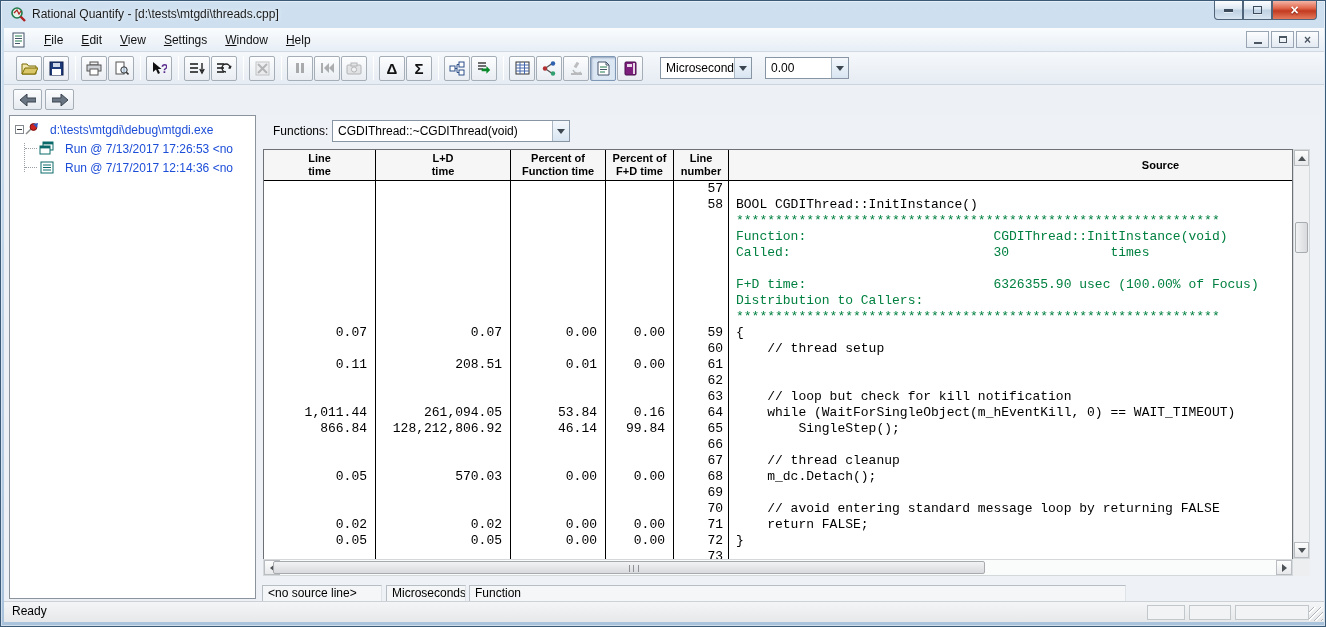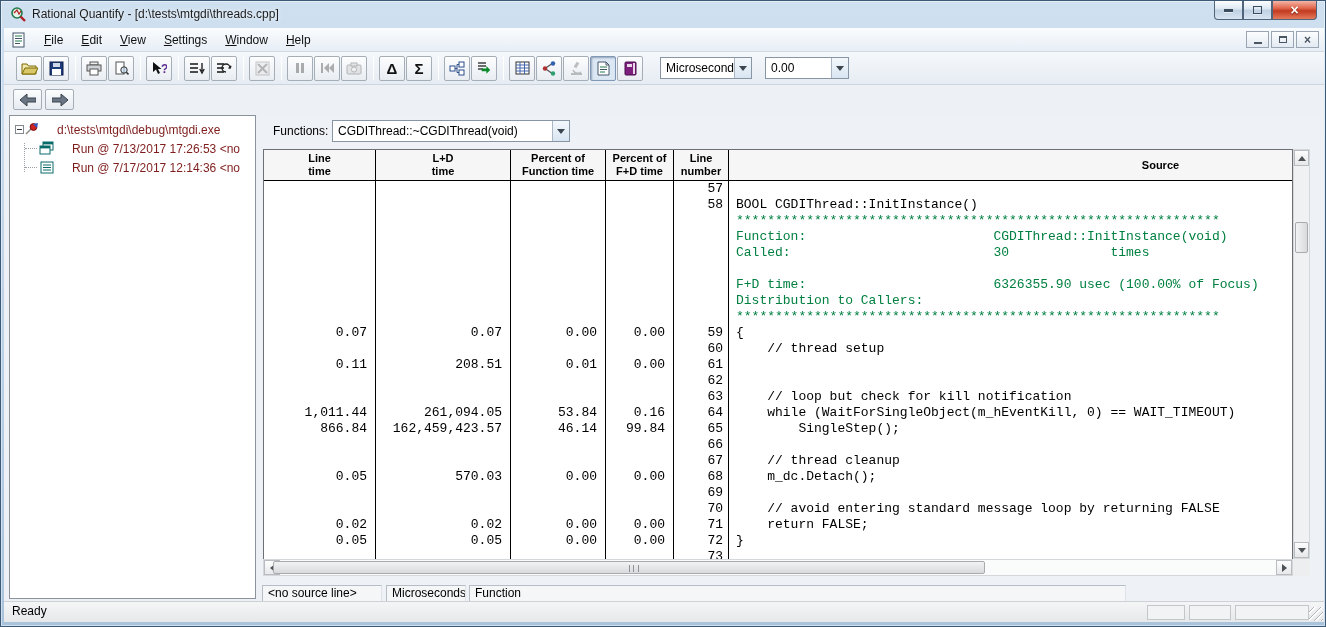--- a/index.html
+++ b/index.html
@@ -59,21 +59,21 @@
   
   .navrow { position:absolute; left:9px; top:61px; display:flex; gap:3px; }
   .navbtn { width:29px; height:21px; border:1px solid #a5adb6; border-radius:2px;
     background:linear-gradient(#fcfdfe,#e6ebf1); display:flex; align-items:center; justify-content:center; }
   
   .treepanel { position:absolute; left:5px; top:87px; width:247px; height:484px;
     background:#fff; border:1px solid #8b939c; font-size:12px; overflow:hidden; }
   .tree-root { display:flex; align-items:center; height:19px; margin-top:4px; padding-left:5px; }
   .expander { width:9px; height:9px; border:1px solid #848a90; background:#fff; position:relative; flex:none; }
   .expander::before { content:""; position:absolute; left:1px; top:3px; width:5px; height:1px; background:#33383d; }
-  .tree-label { margin-left:12px; white-space:nowrap; color:#7f1d1d; }
+  .tree-label { margin-left:5px; white-space:nowrap; color:#1d4ed8; }
   .tree-run { display:flex; align-items:center; height:19px; padding-left:29px; position:relative; }
   .tree-icon { width:16px; height:15px; flex:none; margin-right:5px; }
   .tree-connector-v { position:absolute; left:14px; top:27px; width:1px; height:29px; border-left:1px dotted #9aa0a6; }
   .tree-connector-h { position:absolute; width:12px; height:1px; border-top:1px dotted #9aa0a6; left:15px; }
   
   .rightpanel { position:absolute; left:255px; top:87px; width:1061px; height:487px; background:#eef1f5; }
   .functions-label { position:absolute; left:14px; top:9px; font-size:12px; color:#000; }
   .functions-combo { position:absolute; left:73px; top:5px; width:238px; }
   
   .tablebox { position:absolute; left:4px; top:34px; width:1030px; height:414px;
@@ -526,21 +526,21 @@
             <div class="trow">
               <div class="cell c-num">1,011.44</div>
               <div class="cell c-num">261,094.05</div>
               <div class="cell c-num">53.84</div>
               <div class="cell c-num">0.16</div>
               <div class="cell c-ln">64</div>
               <div class="cell c-src">    while (WaitForSingleObject(m_hEventKill, 0) == WAIT_TIMEOUT)</div>
             </div>
             <div class="trow">
               <div class="cell c-num">866.84</div>
-              <div class="cell c-num">162,459,423.57</div>
+              <div class="cell c-num">128,212,806.92</div>
               <div class="cell c-num">46.14</div>
               <div class="cell c-num">99.84</div>
               <div class="cell c-ln">65</div>
               <div class="cell c-src">        SingleStep();</div>
             </div>
             <div class="trow">
               <div class="cell c-num"></div>
               <div class="cell c-num"></div>
               <div class="cell c-num"></div>
               <div class="cell c-num"></div>

